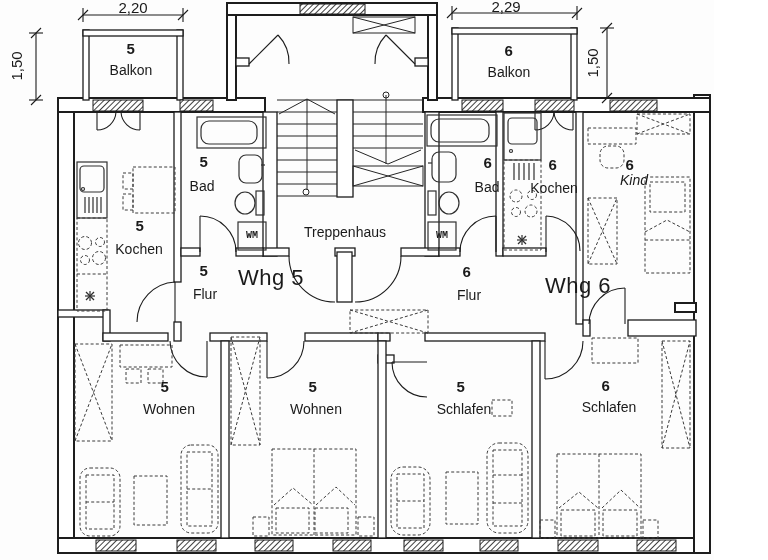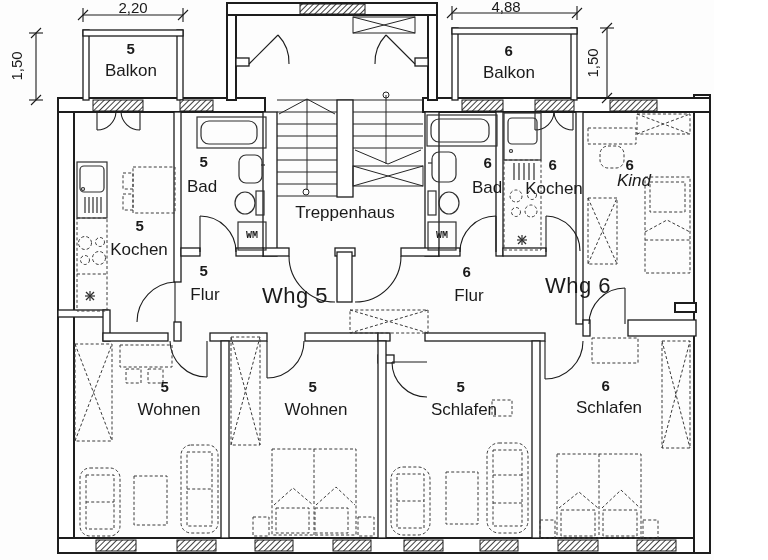--- a/index.html
+++ b/index.html
@@ -10,21 +10,21 @@
   .wi{fill:#ffffff;stroke:#1d1d1d;stroke-width:1.3;}
   .door{fill:none;stroke:#1d1d1d;stroke-width:1.1;}
   .st{fill:none;stroke:#262626;stroke-width:1;}
   .f{fill:none;stroke:#303030;stroke-width:1.2;}
   .fd{fill:none;stroke:#3a3a3a;stroke-width:1;stroke-dasharray:3,2.2;}
   .dm{fill:none;stroke:#1d1d1d;stroke-width:1.1;}
   .win{fill:url(#hatch);stroke:#1d1d1d;stroke-width:1;}
   .lbl{position:absolute;transform:translate(-50%,-50%);white-space:nowrap;
        line-height:1;text-align:center;}
   .num{font-size:15px;font-weight:700;letter-spacing:.5px;}
-  .nm{font-size:17px;}
+  .nm{font-size:14px;}
   .whg{font-size:22px;letter-spacing:.5px;}
   .dim{font-size:15px;}
   .vert{transform:translate(-50%,-50%) rotate(-90deg);}
   .wm{font-size:10px;font-weight:700;font-family:Liberation Mono, monospace;}
 </style>
 </head>
 <body>
 
 <div class="plan">
 
@@ -407,46 +407,46 @@
   <g>
     <line class="dm" x1="607" y1="28" x2="607" y2="98"></line>
     <line class="dm" x1="600" y1="28" x2="614" y2="28"></line>
     <line class="dm" x1="600" y1="98" x2="614" y2="98"></line>
     <line class="dm" x1="602" y1="33" x2="612" y2="23"></line>
     <line class="dm" x1="602" y1="103" x2="612" y2="93"></line>
   </g>
 </svg>
 
 <div class="lbl dim" style="left:133px;top:7px;">2,20</div>
-<div class="lbl dim" style="left:506px;top:6px;">4,88</div>
+<div class="lbl dim" style="left:506px;top:6px;">2,29</div>
 <div class="lbl dim vert" style="left:16px;top:66px;">1,50</div>
 <div class="lbl dim vert" style="left:592px;top:63px;">1,50</div>
 
 <div class="lbl num" style="left:131px;top:48px;">5</div>
 <div class="lbl nm" style="left:131px;top:70px;">Balkon</div>
 <div class="lbl num" style="left:509px;top:50px;">6</div>
 <div class="lbl nm" style="left:509px;top:72px;">Balkon</div>
 
 <div class="lbl num" style="left:204px;top:161px;">5</div>
 <div class="lbl nm" style="left:202px;top:186px;">Bad</div>
 <div class="lbl num" style="left:140px;top:225px;">5</div>
 <div class="lbl nm" style="left:139px;top:249px;">Kochen</div>
 
 <div class="lbl num" style="left:488px;top:162px;">6</div>
 <div class="lbl nm" style="left:487px;top:187px;">Bad</div>
 <div class="lbl num" style="left:553px;top:164px;">6</div>
 <div class="lbl nm" style="left:554px;top:188px;">Kochen</div>
 <div class="lbl num" style="left:630px;top:164px;">6</div>
 <div class="lbl nm" style="left:634px;top:180px;font-style:italic;">Kind</div>
 
-<div class="lbl nm" style="left:345px;top:212px;">Treppenhaus</div>
+<div class="lbl nm" style="left:345px;top:232px;">Treppenhaus</div>
 
 <div class="lbl num" style="left:204px;top:270px;">5</div>
 <div class="lbl nm" style="left:205px;top:294px;">Flur</div>
-<div class="lbl whg" style="left:271px;top:296px;margin-left:24px;">Whg 5</div>
+<div class="lbl whg" style="left:271px;top:278px;">Whg 5</div>
 <div class="lbl num" style="left:467px;top:271px;">6</div>
 <div class="lbl nm" style="left:469px;top:295px;">Flur</div>
 <div class="lbl whg" style="left:538px;top:286px;margin-left:40px;">Whg 6</div>
 
 <div class="lbl num" style="left:165px;top:386px;">5</div>
 <div class="lbl nm" style="left:169px;top:409px;">Wohnen</div>
 <div class="lbl num" style="left:313px;top:386px;">5</div>
 <div class="lbl nm" style="left:316px;top:409px;">Wohnen</div>
 <div class="lbl num" style="left:461px;top:386px;">5</div>
 <div class="lbl nm" style="left:464px;top:409px;">Schlafen</div>

